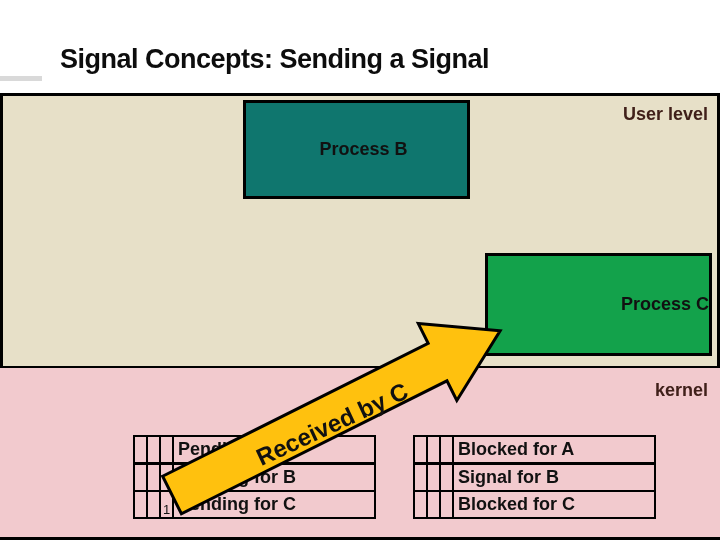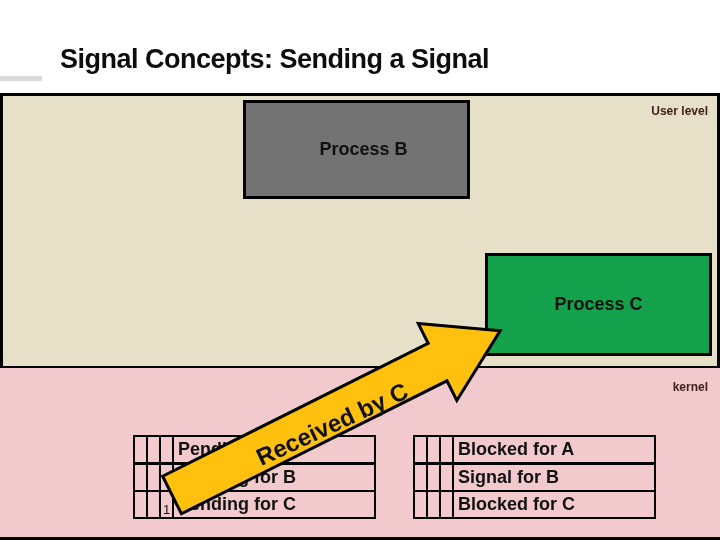--- a/index.html
+++ b/index.html
@@ -17,21 +17,21 @@
   .region{position:absolute;left:0;width:720px;box-sizing:border-box;}
   .region.user{
     top:93px;height:275px;background:#E7E0C8;
     border:3px solid #000;border-bottom-width:2px;
   }
   .region.kernel{
     top:368px;height:172px;background:#F2CACE;
     border-bottom:3px solid #000;
   }
   .region-label{
-    position:absolute;right:12px;font-size:12px;font-weight:bold;color:#40201A;
+    position:absolute;right:12px;font-size:18px;font-weight:bold;color:#40201A;
   }
   .region-label.user{top:104px;}
   .region-label.kernel{top:380px;text-align:center;}
   .pbox{
     position:absolute;box-sizing:border-box;border:3px solid #000;
     display:flex;align-items:center;justify-content:center;
     font-size:18px;font-weight:bold;color:#111;z-index:2;
   }
   .pbox.a{left:18px;top:213px;width:227px;height:104px;background:#fff;}
   .pbox.b{left:243px;top:100px;width:227px;height:99px;background:#fff;}
@@ -68,24 +68,24 @@
 
   <div class="title">Signal Concepts: Sending a Signal</div>
   <div class="edge-strip"></div>
 
   <div class="region user" style="background-color: rgb(231, 224, 200);"></div>
   <div class="region kernel" style="background-color: rgb(242, 202, 206);"></div>
 
   <div class="region-label user">User level</div>
   <div class="region-label kernel">kernel</div>
 
-  <div class="pbox b" style="background-color: #737373; padding-left: 14px;">
+  <div class="pbox b" style="background-color: #0f766e; padding-left: 14px;">
     <span>Process B</span>
   </div>
-  <div class="pbox c" style="background-color: rgb(19, 162, 75);">
+  <div class="pbox c" style="background-color: rgb(19, 162, 75); justify-content: flex-end;">
     <span>Process C</span>
   </div>
 
   <table class="sigtable pending">
     <tbody>
         <tr>
       <td class="bit"></td>
       <td class="bit"></td>
       <td class="bit"></td>
       <td class="lbl">Pending for A</td>

